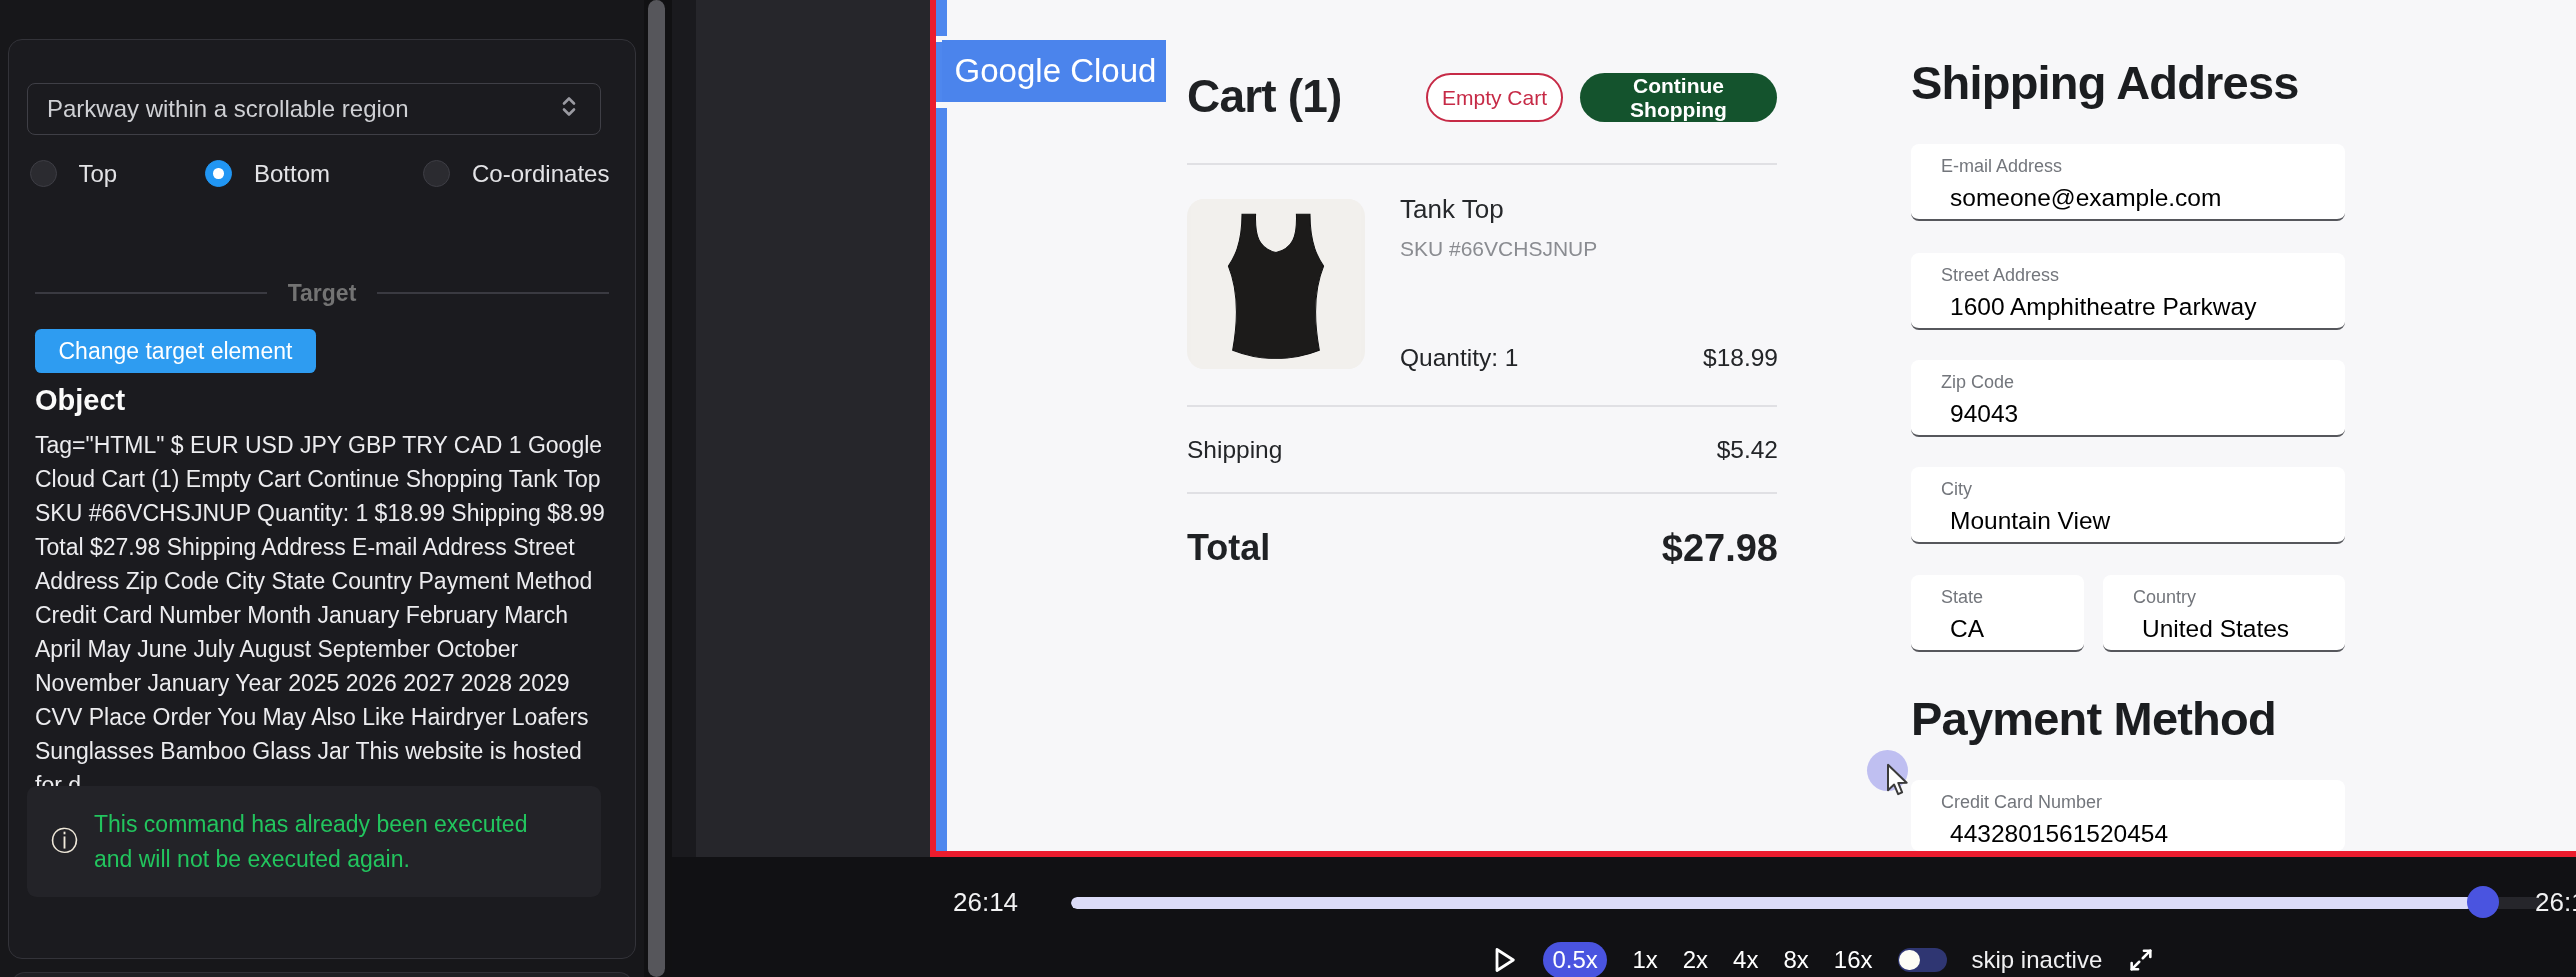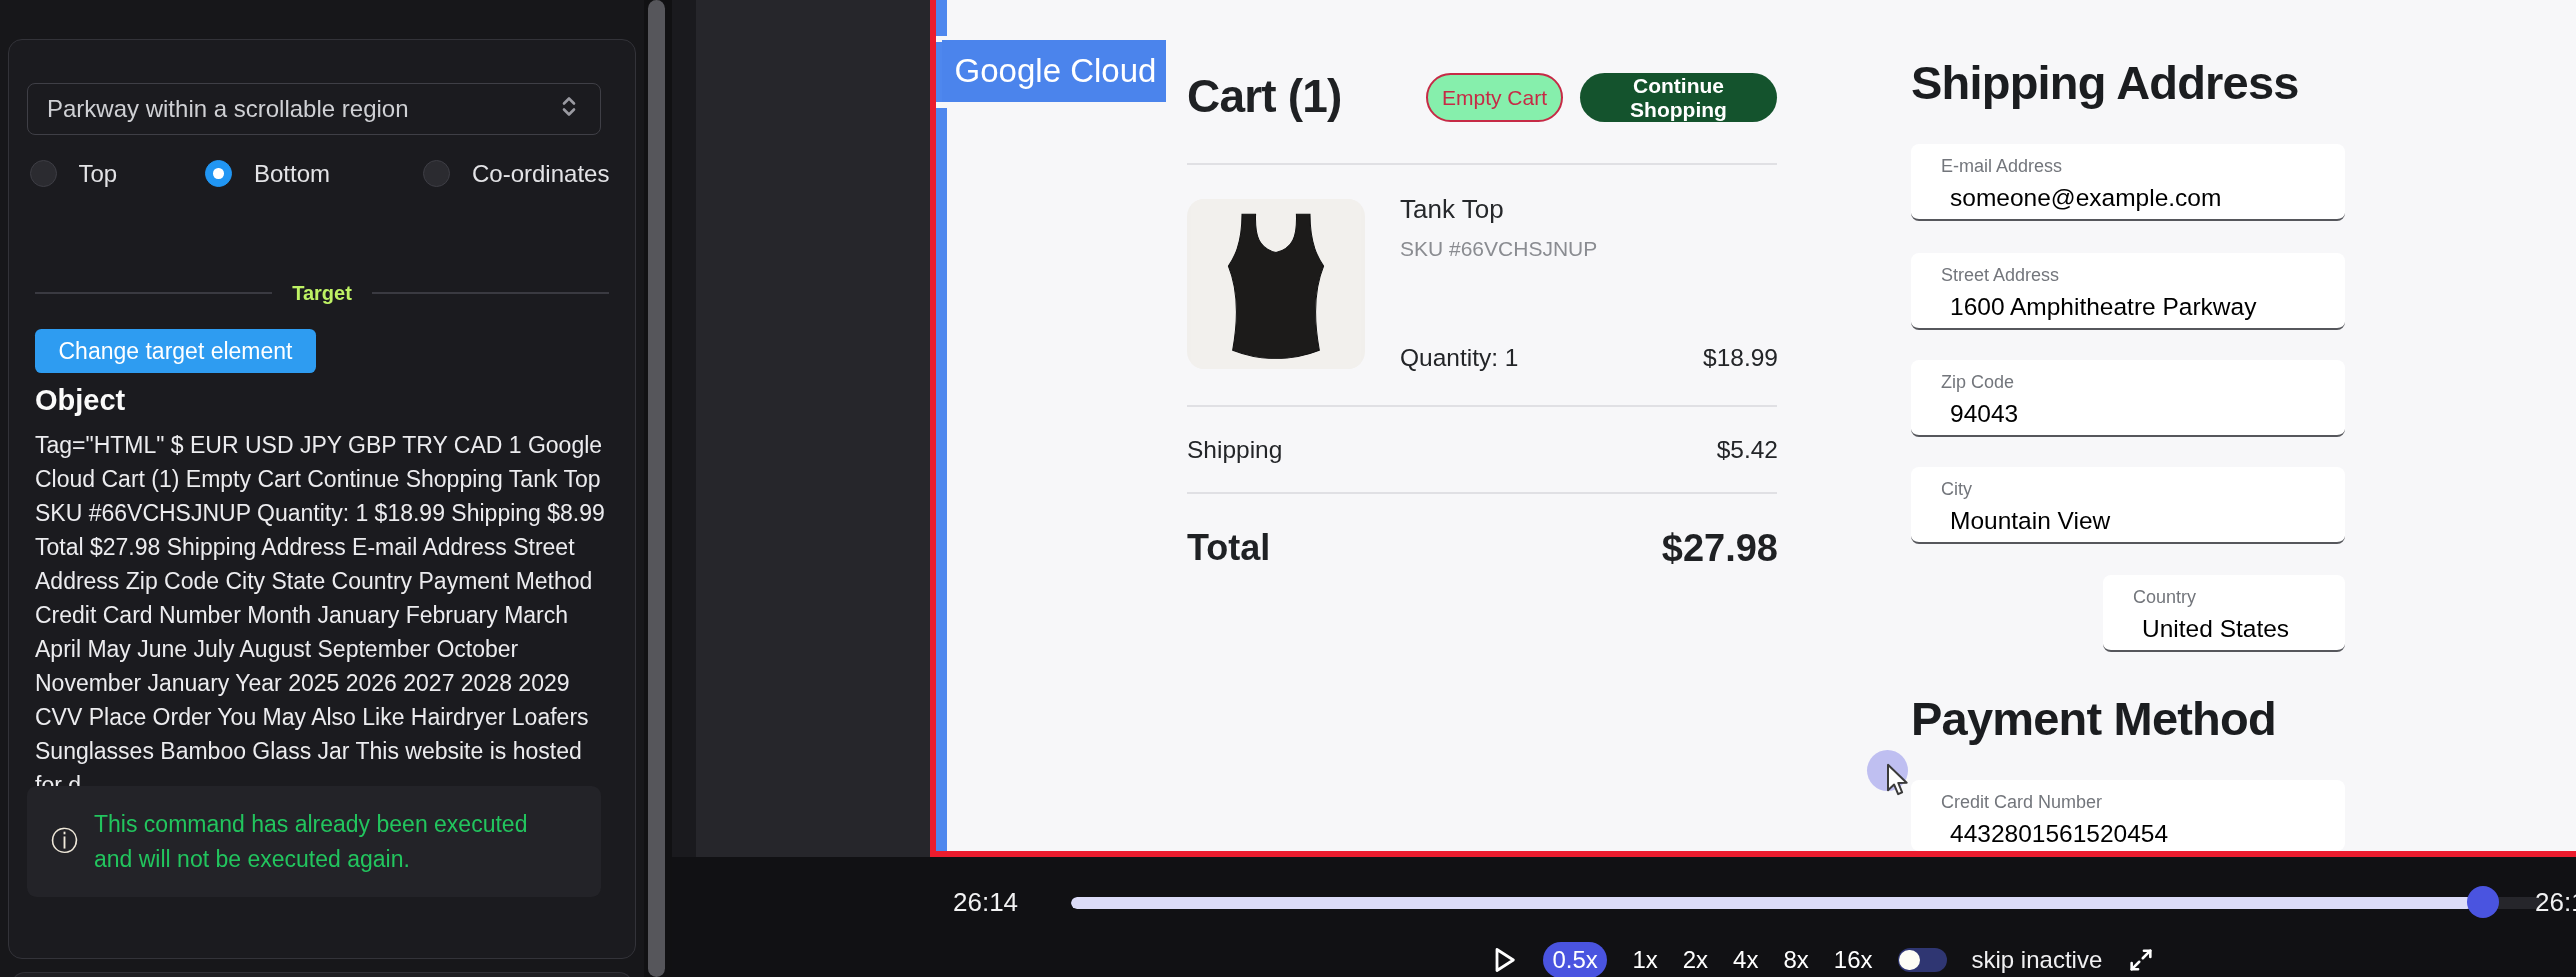--- a/index.html
+++ b/index.html
@@ -14,21 +14,21 @@
     box-sizing:border-box;display:flex;align-items:center;color:#cfd0d4;font-size:24px;padding:0 19px;}
   .cmd-select .grow{flex:1;}
   .radio-row{left:18px;top:156px;width:600px;height:33px;}
   .radio-opt{position:absolute;display:flex;align-items:center;gap:22px;height:33px;}
   .radio-circ{width:27px;height:27px;border-radius:50%;background:#2b2b30;border:1.6px solid #3e3e45;box-sizing:border-box;}
   .radio-circ.on{background:#2196f3;border-color:#2196f3;display:flex;align-items:center;justify-content:center;}
   .radio-dot{width:10.3px;height:10.3px;border-radius:50%;background:#fff;}
   .radio-lbl{color:#e3e3e6;font-size:24px;}
   .target-row{left:26px;top:237px;width:574px;height:32px;display:flex;align-items:center;gap:20.5px;}
   .target-line{flex:1;height:1.6px;background:#3a3a41;}
-  .target-txt{color:#bef264;font-size:20px;font-weight:bold;}
+  .target-txt{color:#737373;font-size:23px;font-weight:bold;}
   .blue-btn{left:26px;top:289px;width:281px;height:44px;background:#2e9cf1;border:none;border-radius:6.3px;
     color:#fff;font-size:23px;font-family:"Liberation Sans",sans-serif;cursor:pointer;}
   .obj-h{left:26px;top:344px;font-size:29px;font-weight:bold;color:#fafafa;}
   .obj-p{left:26px;top:388px;width:578px;font-size:23px;line-height:34px;color:#ececef;}
   .notice{left:18px;top:746px;width:574px;height:111px;background:#232328;border-radius:9.5px;
     box-sizing:border-box;display:flex;align-items:center;gap:16px;padding:0 24px;}
   .notice .ic{font-size:27px;color:#f0e9da;line-height:1;}
   .notice .tx{font-size:23px;line-height:35px;color:#22c55e;width:474px;}
   .next-card{left:11px;top:972px;width:622px;height:16px;background:#1f1f23;
     border:1.6px solid #303036;border-bottom:none;border-radius:14px 14px 0 0;box-sizing:border-box;}
@@ -41,21 +41,21 @@
   .page{left:947px;top:0;width:1629px;height:851px;background:#f7f7f9;}
   .vline-red{left:930px;top:0;width:6.3px;height:857px;background:#ec1c2e;}
   .vline-blue{left:936px;top:0;width:11px;height:857px;background:#4e87ee;}
   .notch{left:936px;width:11px;height:5.5px;background:#f7f7f9;}
   .hline-red{left:930px;top:851px;width:1646px;height:6.3px;background:#ec1c2e;}
   .badge{left:942px;top:40px;width:224px;height:62px;background:#4b84ec;color:#fff;
     font-size:33px;display:flex;align-items:center;padding-left:12.6px;box-sizing:border-box;}
   .cart-title{left:1187px;top:69px;font-size:46px;font-weight:600;color:#1f2124;letter-spacing:-0.8px;}
   .pill{height:49px;border-radius:24.5px;font-size:21px;display:flex;align-items:center;justify-content:center;
     box-sizing:border-box;font-family:"Liberation Sans",sans-serif;cursor:pointer;}
-  .pill.outline{left:1426px;top:73px;width:137px;background:#86efac;border:2px solid #c62a46;color:#c62a46;}
+  .pill.outline{left:1426px;top:73px;width:137px;background:#ffffff;border:2px solid #c62a46;color:#c62a46;}
   .pill.solid{left:1580px;top:73px;width:197px;background:#14532d;border:none;color:#fff;font-weight:600;}
   .hr{height:1.6px;background:#e0e0e4;}
   .prod-img{left:1187px;top:199px;width:178px;height:170px;border-radius:17.4px;background:#f1efec;overflow:hidden;}
   .prod-name{left:1400px;top:194px;font-size:26px;font-weight:500;color:#26282b;}
   .prod-sku{left:1400px;top:237px;font-size:21px;color:#8a8c91;}
   .qty{left:1400px;top:344px;font-size:24.5px;color:#232528;}
   .rt{text-align:right;width:237px;}
   .ship-lbl{left:1187px;top:436px;font-size:24.5px;color:#232528;}
   .total-lbl{left:1187px;top:527px;font-size:36px;font-weight:600;color:#1f2124;}
   .sec-h{font-size:47px;font-weight:600;color:#1b1d20;letter-spacing:-0.8px;}
@@ -186,20 +186,24 @@
     <div class="lbl">Street Address</div>
     <div class="val">1600 Amphitheatre Parkway</div>
   </div>
   <div class="abs field" style="left:1911px;top:360px;">
     <div class="lbl">Zip Code</div>
     <div class="val">94043</div>
   </div>
   <div class="abs field" style="left:1911px;top:467px;">
     <div class="lbl">City</div>
     <div class="val">Mountain View</div>
+  </div>
+  <div class="abs field" style="left:1911px;top:575px;width:173px;">
+    <div class="lbl">State</div>
+    <div class="val">CA</div>
   </div>
   <div class="abs field" style="left:2103px;top:575px;width:242px;">
     <div class="lbl">Country</div>
     <div class="val">United States</div>
   </div>
 
   <div class="abs sec-h" style="left:1911px;top:691px;">Payment Method</div>
 
   <div class="abs field" style="left:1911px;top:780px;height:71px;border-bottom:none;">
     <div class="lbl">Credit Card Number</div>

